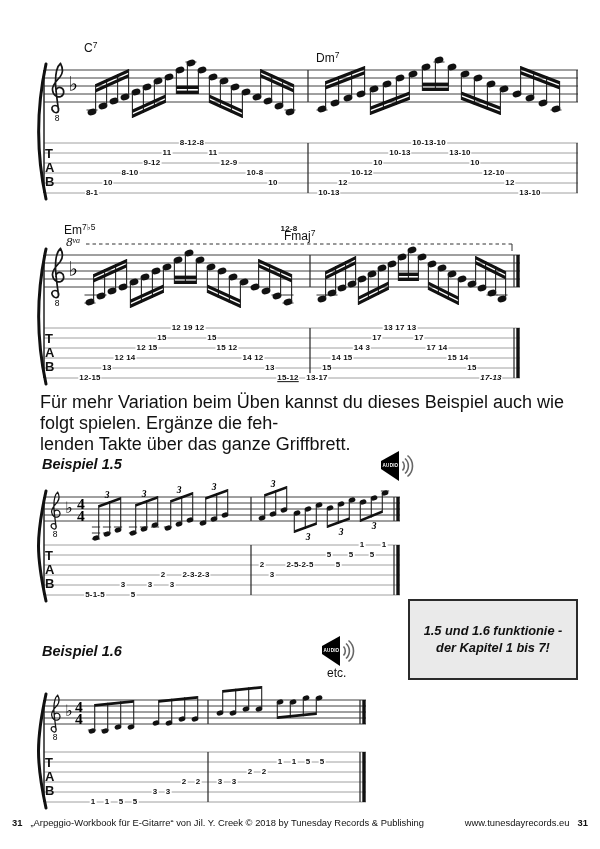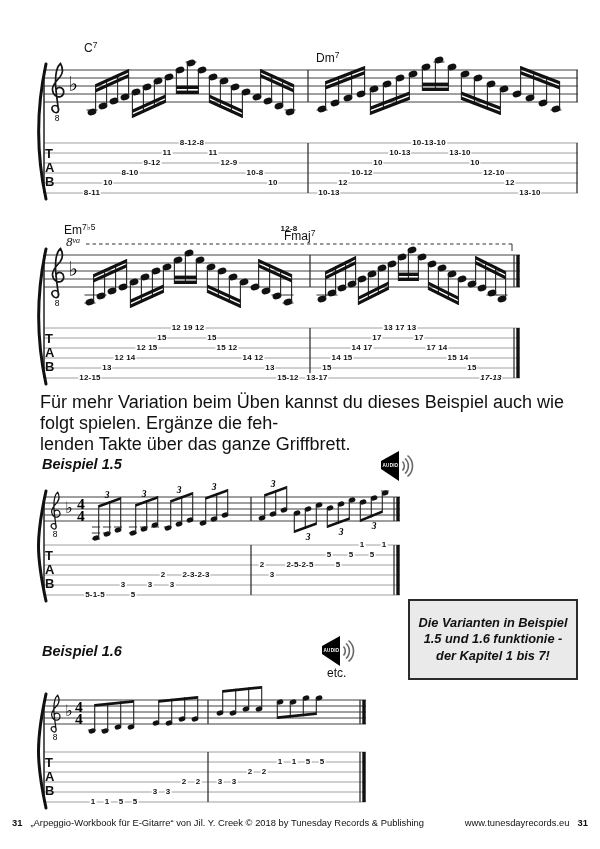--- a/index.html
+++ b/index.html
@@ -451,21 +451,21 @@
       <ellipse cx="319" cy="698" rx="3.4749999999999996" ry="2.4749999999999996" fill="#111" transform="rotate(-18 319 698)"></ellipse>
       <line x1="316.3" y1="699" x2="316.3" y2="715" stroke="#222" stroke-width="1.1"></line>
       <polygon points="277.3,719 316.3,715 316.3,712.28 277.3,716.28" fill="#111"></polygon>
     </svg>
   <div id="music-layer">
       <div class="chord" style="left: 84px; top: 40px;"><span>C</span><span class="csup">7</span></div>
       <div class="chord" style="left: 316px; top: 50px;"><span>Dm</span><span class="csup">7</span></div>
       <div class="tabletter" style="left: 45px; top: 154px;">T</div>
       <div class="tabletter" style="left: 45px; top: 168px;">A</div>
       <div class="tabletter" style="left: 45px; top: 182px;">B</div>
-      <div class="tabnum" style="left: 92px; top: 193px;">8-11</div>
+      <div class="tabnum" style="left: 92px; top: 193px;">8-1</div>
       <div class="tabnum" style="left: 108px; top: 183px;">10</div>
       <div class="tabnum" style="left: 130px; top: 173px;">8-10</div>
       <div class="tabnum" style="left: 152px; top: 163px;">9-12</div>
       <div class="tabnum" style="left: 167px; top: 153px;">11</div>
       <div class="tabnum" style="left: 192px; top: 143px;">8-12-8</div>
       <div class="tabnum" style="left: 213px; top: 153px;">11</div>
       <div class="tabnum" style="left: 229px; top: 163px;">12-9</div>
       <div class="tabnum" style="left: 255px; top: 173px;">10-8</div>
       <div class="tabnum" style="left: 273px; top: 183px;">10</div>
       <div class="tabnum" style="left: 289px; top: 193px; margin-top: 36px;">12-8</div>
@@ -489,25 +489,25 @@
       <div class="tabnum" style="left: 90px; top: 378px;">12-15</div>
       <div class="tabnum" style="left: 107px; top: 368px;">13</div>
       <div class="tabnum" style="left: 125px; top: 358px;">12 14</div>
       <div class="tabnum" style="left: 147px; top: 348px;">12 15</div>
       <div class="tabnum" style="left: 162px; top: 338px;">15</div>
       <div class="tabnum" style="left: 188px; top: 328px;">12 19 12</div>
       <div class="tabnum" style="left: 212px; top: 338px;">15</div>
       <div class="tabnum" style="left: 227px; top: 348px;">15 12</div>
       <div class="tabnum" style="left: 253px; top: 358px;">14 12</div>
       <div class="tabnum" style="left: 270px; top: 368px;">13</div>
-      <div class="tabnum" style="left: 288px; top: 378px;">15-12</div>
+      <div class="tabnum" style="left: 288px; top: 378px; text-decoration: underline;">15-12</div>
       <div class="tabnum" style="left: 317px; top: 378px;">13-17</div>
       <div class="tabnum" style="left: 327px; top: 368px;">15</div>
       <div class="tabnum" style="left: 342px; top: 358px;">14 15</div>
-      <div class="tabnum" style="left: 362px; top: 348px;">14 17</div>
+      <div class="tabnum" style="left: 362px; top: 348px;">14 3</div>
       <div class="tabnum" style="left: 377px; top: 338px;">17</div>
       <div class="tabnum" style="left: 400px; top: 328px;">13 17 13</div>
       <div class="tabnum" style="left: 419px; top: 338px;">17</div>
       <div class="tabnum" style="left: 437px; top: 348px;">17 14</div>
       <div class="tabnum" style="left: 458px; top: 358px;">15 14</div>
       <div class="tabnum" style="left: 472px; top: 368px;">15</div>
       <div class="tabnum" style="left: 491px; top: 378px; font-style: italic;">17-13</div>
       <div class="tabletter" style="left: 45px; top: 556px;">T</div>
       <div class="tabletter" style="left: 45px; top: 570px;">A</div>
       <div class="tabletter" style="left: 45px; top: 584px;">B</div>
@@ -557,21 +557,20 @@
     <svg width="38" height="30" viewBox="0 0 38 30">
       <polygon points="0,10 18,0 18,30 0,18" fill="#000"></polygon>
       <path d="M21.5,10.5 A6.5,6.5 0 0 1 21.5,19.5" stroke="#666" fill="none" stroke-width="1.6"></path>
       <path d="M24,7.5 A10,10 0 0 1 24,22.5" stroke="#666" fill="none" stroke-width="1.6"></path>
       <path d="M26.5,4.5 A13.5,13.5 0 0 1 26.5,25.5" stroke="#666" fill="none" stroke-width="1.6"></path>
     </svg>
     <span class="audio-label">AUDIO</span>
   </div>
 
   <div class="infobox">
-    <div class="ibline">Die Varianten in Beispiel</div>
     <div class="ibline">1.5 und 1.6 funktionie -</div>
     <div class="ibline">der Kapitel 1 bis 7!</div>
   </div>
 
   <div class="heading" style="left:42px;top:643px">Beispiel 1.6</div>
 
   <div class="audio-icon" style="left:322px;top:636px">
     <svg width="38" height="30" viewBox="0 0 38 30">
       <polygon points="0,10 18,0 18,30 0,18" fill="#000"></polygon>
       <path d="M21.5,10.5 A6.5,6.5 0 0 1 21.5,19.5" stroke="#666" fill="none" stroke-width="1.6"></path>

